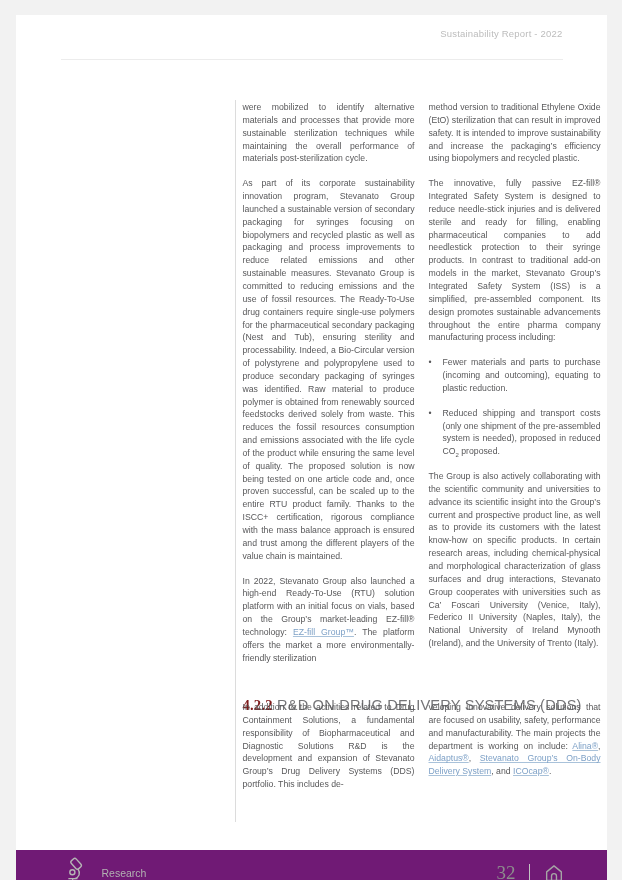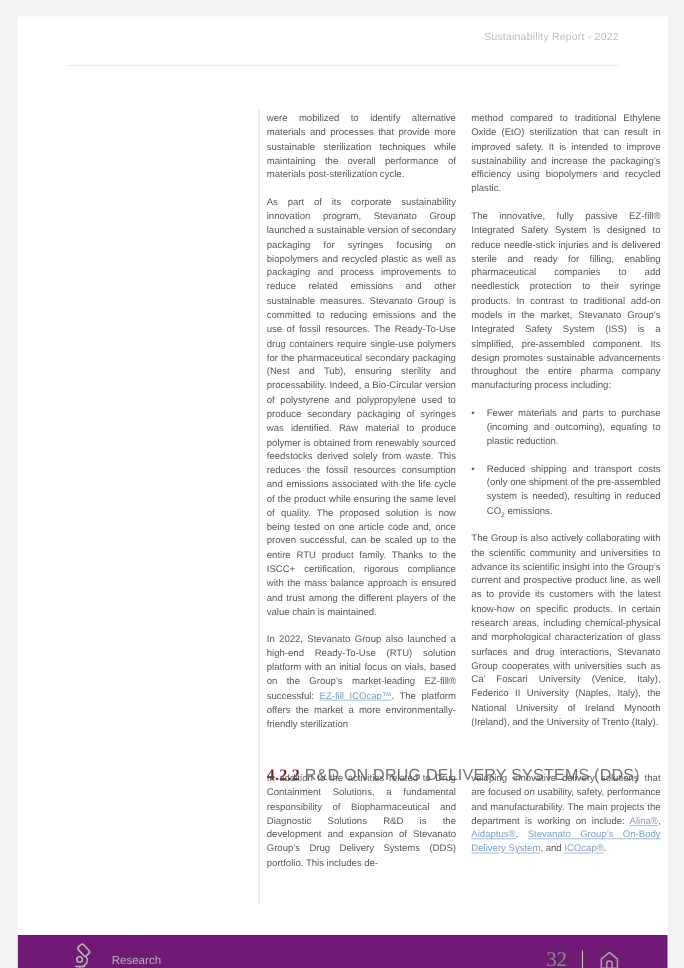--- a/index.html
+++ b/index.html
@@ -66,32 +66,32 @@
 
   <div class="header-title">Sustainability Report - 2022</div>
   <div class="header-rule"></div>
 
   <div class="vrule"></div>
 
   <section class="two-col top-section">
     <div class="col" id="col-st-left">
         <div class="para"><span>were mobilized to identify alternative materials and processes that provide more sustainable sterilization techniques while maintaining the overall performance of materials post-sterilization cycle.</span></div>
         <div class="para"><span>As part of its corporate sustainability innovation program, Stevanato Group launched a sustainable version of secondary packaging for syringes focusing on biopolymers and recycled plastic as well as packaging and process improvements to reduce related emissions and other sustainable measures. Stevanato Group is committed to reducing emissions and the use of fossil resources. The Ready-To-Use drug containers require single-use polymers for the pharmaceutical secondary packaging (Nest and Tub), ensuring sterility and processability. Indeed, a Bio-Circular version of polystyrene and polypropylene used to produce secondary packaging of syringes was identified. Raw material to produce polymer is obtained from renewably sourced feedstocks derived solely from waste. This reduces the fossil resources consumption and emissions associated with the life cycle of the product while ensuring the same level of quality. The proposed solution is now being tested on one article code and, once proven successful, can be scaled up to the entire RTU product family. Thanks to the ISCC+ certification, rigorous compliance with the mass balance approach is ensured and trust among the different players of the value chain is maintained.</span></div>
-        <div class="para"><span>In 2022, Stevanato Group also launched a high-end Ready-To-Use (RTU) solution platform with an initial focus on vials, based on the Group’s market-leading EZ-fill® successful: </span><a href="#" class="link">EZ-fill ICOcap™</a><span>. The platform offers the market a more environmentally-friendly    sterilization</span></div>
+        <div class="para"><span>In 2022, Stevanato Group also launched a high-end Ready-To-Use (RTU) solution platform with an initial focus on vials, based on the Group’s market-leading EZ-fill® technology: </span><a href="#" class="link">EZ-fill Group™</a><span>. The platform offers the market a more environmentally-friendly    sterilization</span></div>
       </div>
     <div class="col" id="col-st-right">
-        <div class="para"><span>method compared to traditional Ethylene Oxide (EtO) sterilization that can result in improved safety. It is intended to improve sustainability and increase the packaging’s efficiency using biopolymers and recycled plastic.</span></div>
+        <div class="para"><span>method version to traditional Ethylene Oxide (EtO) sterilization that can result in improved safety. It is intended to improve sustainability and increase the packaging’s efficiency using biopolymers and recycled plastic.</span></div>
         <div class="para"><span>The innovative, fully passive EZ-fill® Integrated Safety System is designed to reduce needle-stick injuries and is delivered sterile and ready for filling, enabling pharmaceutical companies to add needlestick protection to their syringe products. In contrast to traditional add-on models in the market, Stevanato Group’s Integrated Safety System (ISS) is a simplified, pre-assembled component. Its design promotes sustainable advancements throughout the entire pharma company manufacturing process including:</span></div>
         <div class="para bullet">
           <span class="marker">•</span>
           <span class="bullet-text"><span>Fewer materials and parts to purchase (incoming and outcoming), equating to plastic reduction.</span></span>
         </div>
         <div class="para bullet">
           <span class="marker">•</span>
-          <span class="bullet-text"><span>Reduced shipping and transport costs (only one shipment of the pre-assembled system is needed), resulting in reduced CO</span><sub>2</sub><span> emissions.</span></span>
+          <span class="bullet-text"><span>Reduced shipping and transport costs (only one shipment of the pre-assembled system is needed), proposed in reduced CO</span><sub>2</sub><span> proposed.</span></span>
         </div>
         <div class="para"><span>The Group is also actively collaborating with the scientific community and universities to advance its scientific insight into the Group’s current and prospective product line, as well as to provide its customers with the latest know-how on specific products. In certain research areas, including chemical-physical and morphological characterization of glass surfaces and drug interactions, Stevanato Group cooperates with universities such as Ca’ Foscari University (Venice, Italy), Federico II University (Naples, Italy), the National University of Ireland Mynooth (Ireland), and the University of Trento (Italy).</span></div>
       </div>
   </section>
 
   <h2 class="section-heading"><span class="num">4.2.2</span> <span>R&amp;D ON DRUG DELIVERY SYSTEMS (DDS)</span></h2>
 
   <section class="two-col bottom-section">
     <div class="col" id="col-dds-left">
         <div class="para"><span>In addition to the activities related to Drug Containment Solutions, a fundamental responsibility of Biopharmaceutical and Diagnostic Solutions R&amp;D is the development and expansion of Stevanato Group’s Drug Delivery Systems (DDS) portfolio. This includes de-</span></div>

